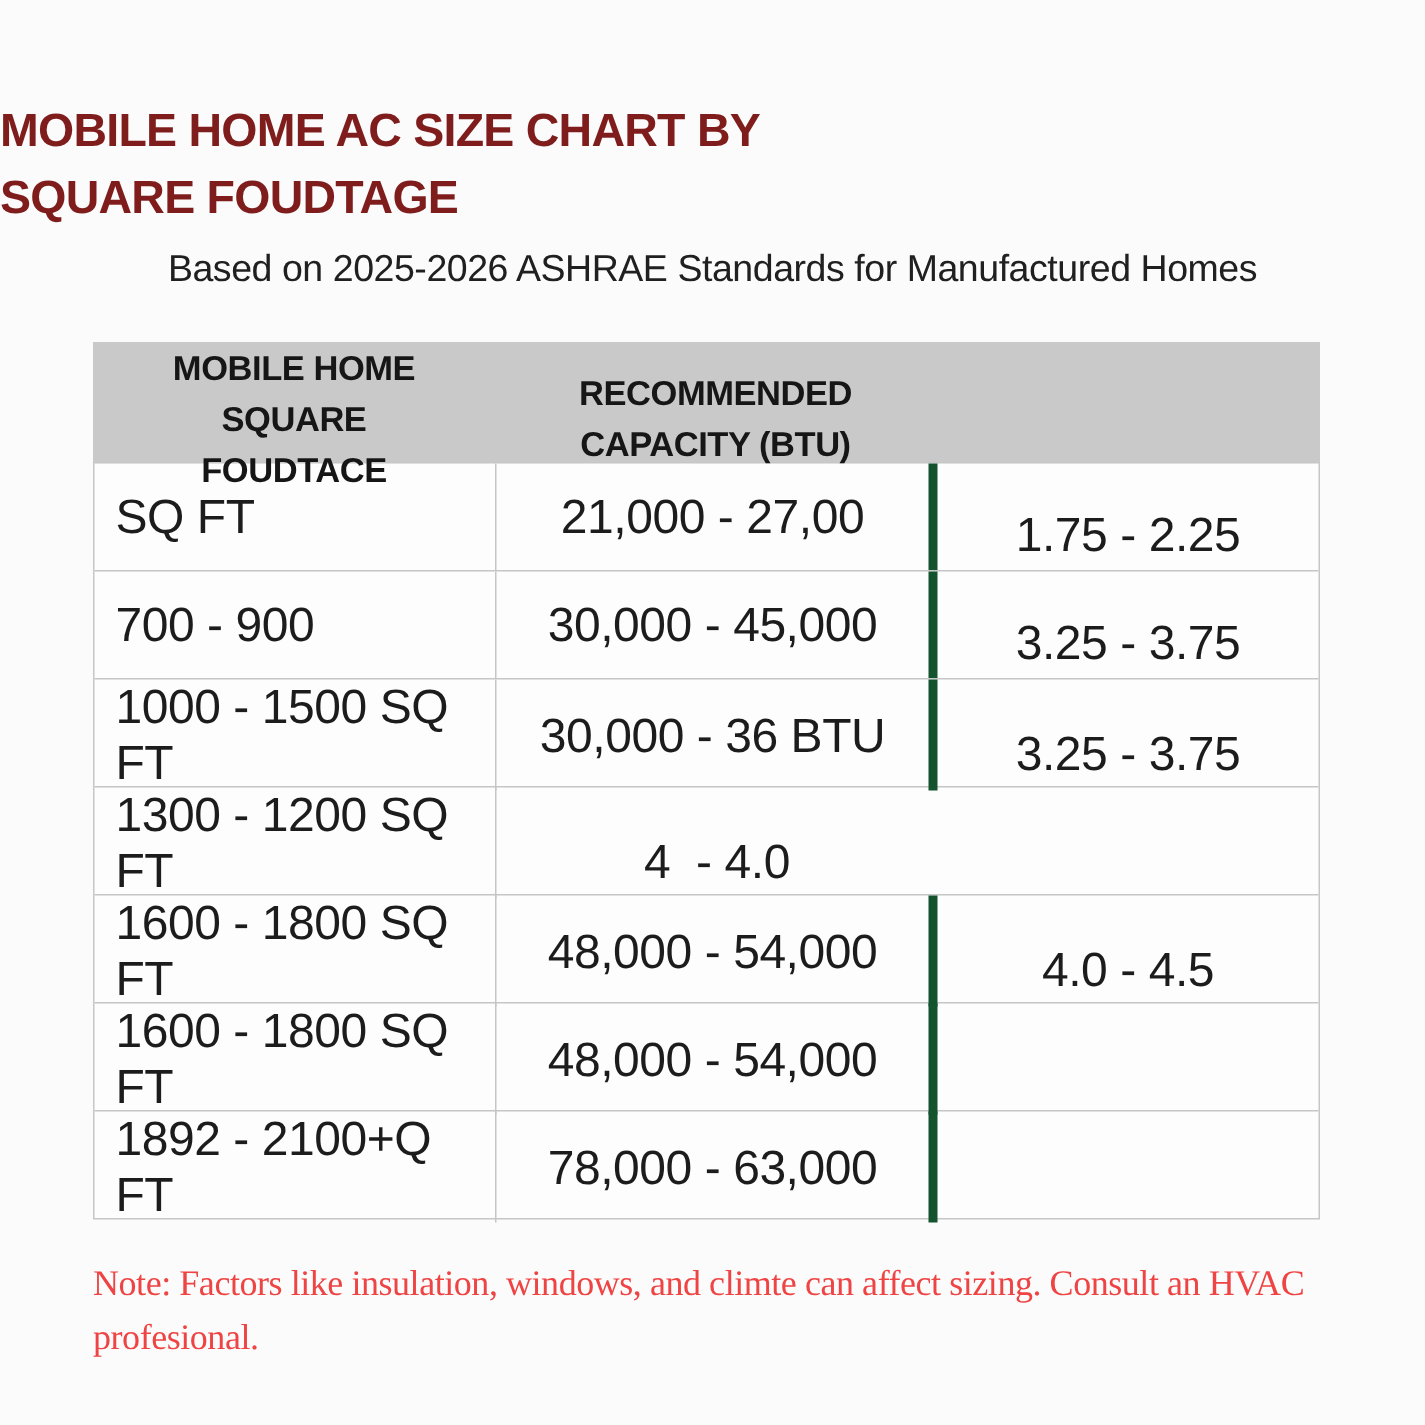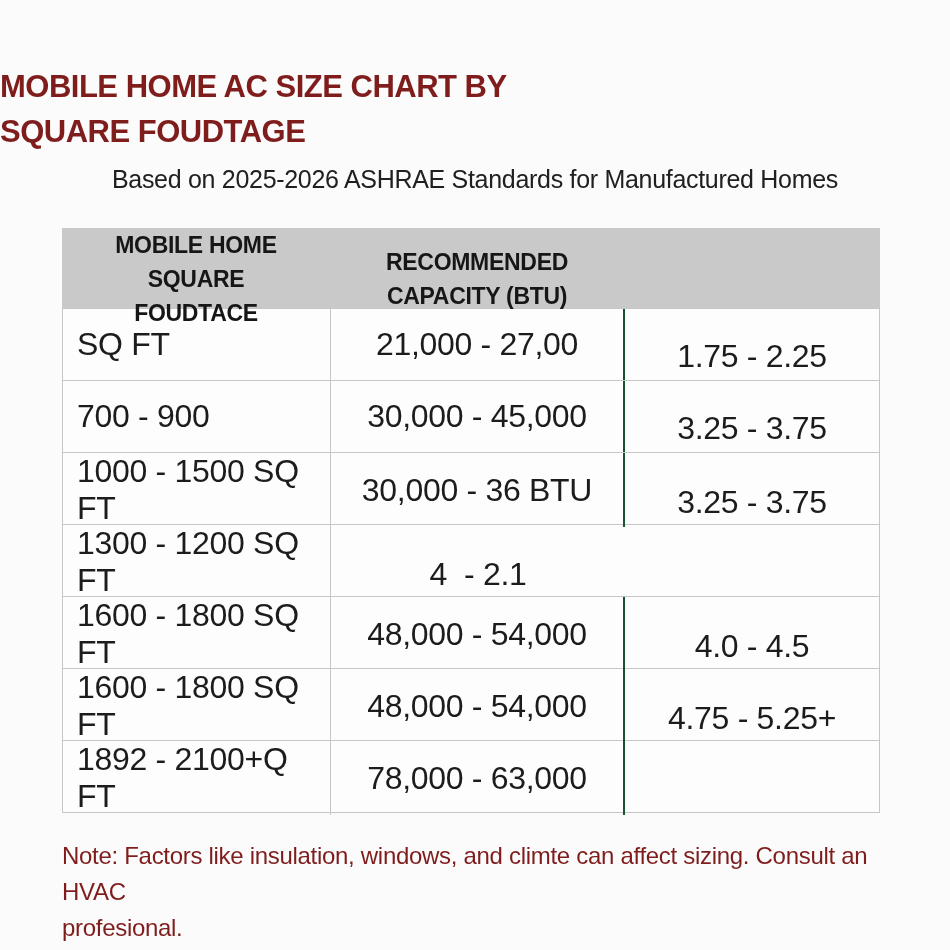--- a/index.html
+++ b/index.html
@@ -83,36 +83,37 @@
     color: #1c1c1c;
     box-sizing: border-box;
     white-space: pre-wrap;
   }
   .td.c0 {
     padding-left: 14px;
     border-right: 1px solid #c6c6c6;
     justify-content: flex-start;
   }
   .td.c1 {
-    border-right: 2px solid #14532d;
+    border-right: 6px solid #14532d;
     justify-content: center;
   }
   .td.c2 {
     justify-content: center;
     margin-top: 24px;
   }
   .note {
     position: absolute;
     left: 62px;
     top: 838px;
     width: 830px;
     font-size: 24px;
     line-height: 36px;
     letter-spacing: -0.3px;
-    color: #7f1d1d;
+    color: #ef4444;
+    font-family: Liberation Serif, serif;
   }
   .note .line { display: block; }
 </style>
 </head>
 <body>
 
 <div class="canvas">
 
   <div class="title">
     <div>MOBILE HOME AC SIZE CHART BY</div>
@@ -139,31 +140,30 @@
         <div class="td c1">30,000 - 45,000</div>
         <div class="td c2">3.25 - 3.75</div>
       </div>
       <div class="tr">
         <div class="td c0">1000 - 1500 SQ FT</div>
         <div class="td c1">30,000 - 36 BTU</div>
         <div class="td c2">3.25 - 3.75</div>
       </div>
       <div class="tr">
         <div class="td c0">1300 - 1200 SQ FT</div>
-        <div class="td c2">4  - 2.1</div>
+        <div class="td c2">4  - 4.0</div>
       </div>
       <div class="tr">
         <div class="td c0">1600 - 1800 SQ FT</div>
         <div class="td c1">48,000 - 54,000</div>
         <div class="td c2">4.0 - 4.5</div>
       </div>
       <div class="tr">
         <div class="td c0">1600 - 1800 SQ FT</div>
         <div class="td c1">48,000 - 54,000</div>
-        <div class="td c2">4.75 - 5.25+</div>
       </div>
       <div class="tr">
         <div class="td c0">1892 - 2100+Q FT</div>
         <div class="td c1">78,000 - 63,000</div>
         <div class="td c2"></div>
       </div>
     </div>
 
   </div>
 

